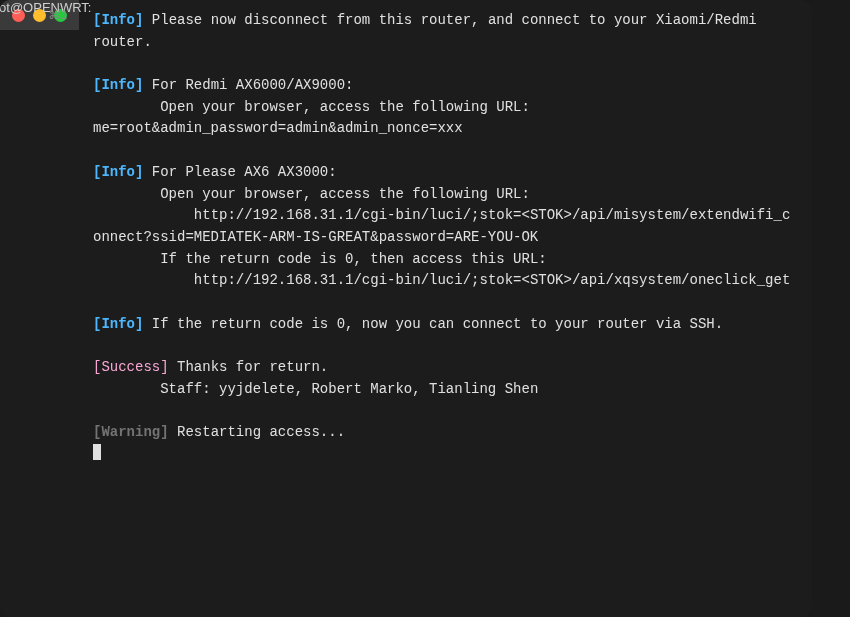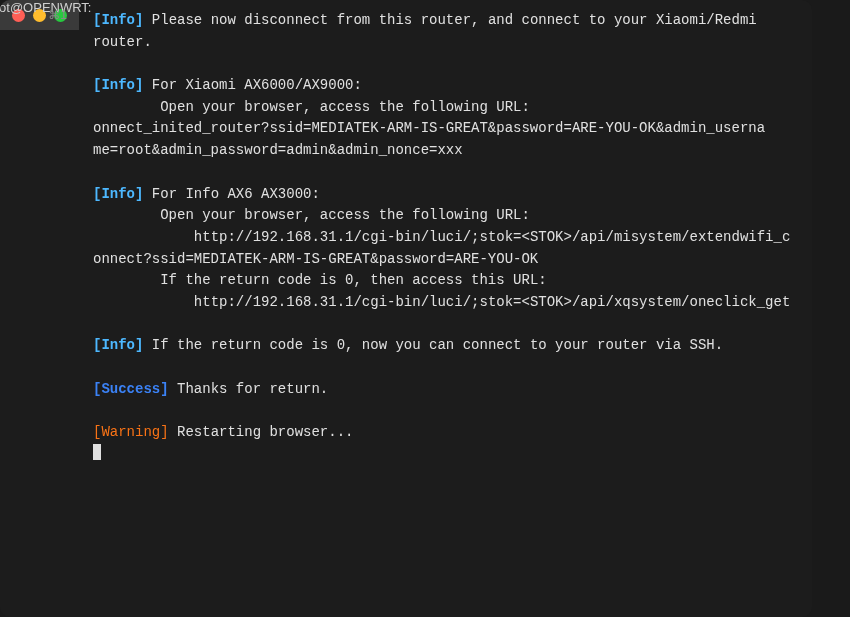--- a/index.html
+++ b/index.html
@@ -83,27 +83,27 @@
       white-space: pre-wrap;
       word-break: break-all;
     }
 
     .tag-info {
       color: #4db8ff;
       font-weight: bold;
     }
 
     .tag-success {
-      color: #3b82f6;
-      font-weight: bold;
+      color: #f9a8d4;
+      font-weight: normal;
     }
 
     .tag-warning {
-      color: #f97316;
-      font-weight: normal;
+      color: #737373;
+      font-weight: bold;
     }
 
     .text-white {
       color: #e0e0e0;
     }
 
     .cursor-line {
       display: flex;
       align-items: center;
     }
@@ -136,34 +136,34 @@
       <div class="traffic-light maximize"></div>
     </div>
     <span class="title-text">root@OPENWRT: ~</span>
     <span class="shortcut">⌘1</span>
   </div>
 
   <div class="terminal-body" id="terminal-body">
   <div class="line"><span class="tag-info">[Info]</span><span class="text-white"> Please now disconnect from this router, and connect to your Xiaomi/Redmi</span></div>
       <div class="line"><span class="text-white">router.</span></div>
       <div class="empty-line"></div>
-      <div class="line"><span class="tag-info">[Info]</span><span class="text-white"> For Xiaomi AX6000/AX9000:</span></div>
+      <div class="line"><span class="tag-info">[Info]</span><span class="text-white"> For Redmi AX6000/AX9000:</span></div>
       <div class="line"><span class="text-white">        Open your browser, access the following URL:</span></div>
-      <div class="line"><span class="text-white">onnect_inited_router?ssid=MEDIATEK-ARM-IS-GREAT&amp;password=ARE-YOU-OK&amp;admin_userna</span></div>
       <div class="line"><span class="text-white">me=root&amp;admin_password=admin&amp;admin_nonce=xxx</span></div>
       <div class="empty-line"></div>
-      <div class="line"><span class="tag-info">[Info]</span><span class="text-white"> For Info AX6 AX3000:</span></div>
+      <div class="line"><span class="tag-info">[Info]</span><span class="text-white"> For Please AX6 AX3000:</span></div>
       <div class="line"><span class="text-white">        Open your browser, access the following URL:</span></div>
       <div class="line"><span class="text-white">            http://192.168.31.1/cgi-bin/luci/;stok=&lt;STOK&gt;/api/misystem/extendwifi_c</span></div>
       <div class="line"><span class="text-white">onnect?ssid=MEDIATEK-ARM-IS-GREAT&amp;password=ARE-YOU-OK</span></div>
       <div class="line"><span class="text-white">        If the return code is 0, then access this URL:</span></div>
       <div class="line"><span class="text-white">            http://192.168.31.1/cgi-bin/luci/;stok=&lt;STOK&gt;/api/xqsystem/oneclick_get</span></div>
       <div class="empty-line"></div>
       <div class="line"><span class="tag-info">[Info]</span><span class="text-white"> If the return code is 0, now you can connect to your router via SSH.</span></div>
       <div class="empty-line"></div>
       <div class="line"><span class="tag-success">[Success]</span><span class="text-white"> Thanks for return.</span></div>
+      <div class="line"><span class="text-white">        Staff: yyjdelete, Robert Marko, Tianling Shen</span></div>
       <div class="empty-line"></div>
-      <div class="line"><span class="tag-warning">[Warning]</span><span class="text-white"> Restarting browser...</span></div>
+      <div class="line"><span class="tag-warning">[Warning]</span><span class="text-white"> Restarting access...</span></div>
       <div class="cursor-line">
         <span class="cursor"></span>
       </div>
     </div>
 </div>
 
 </body></html>

